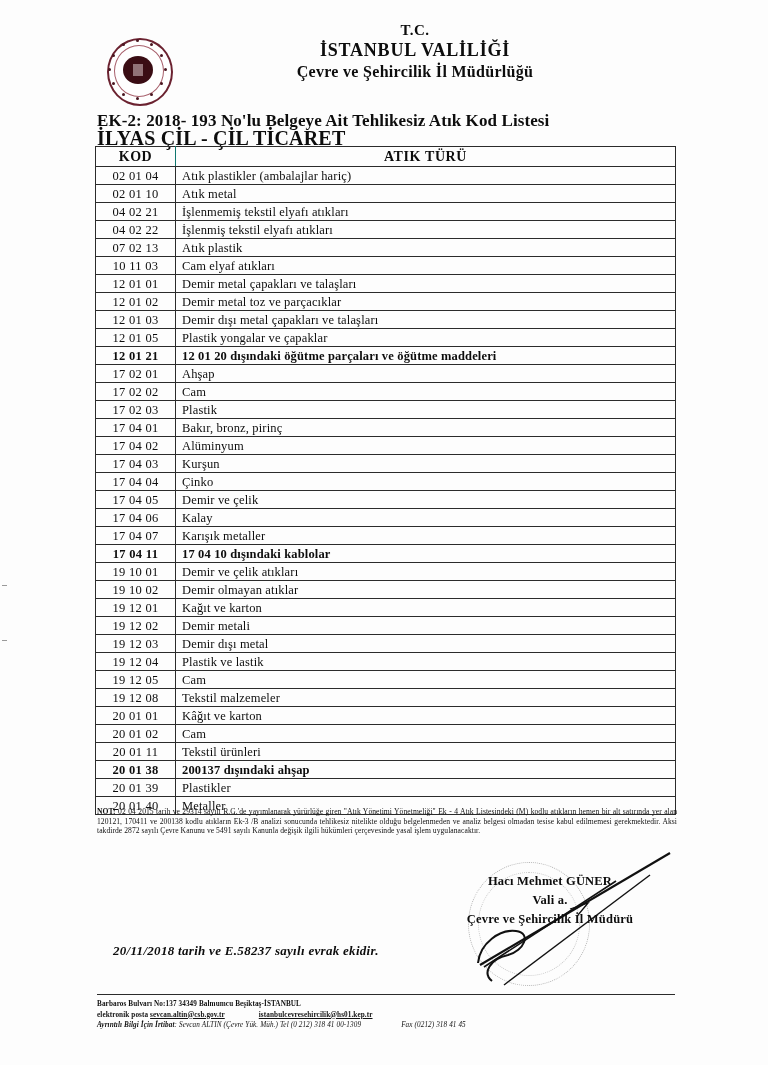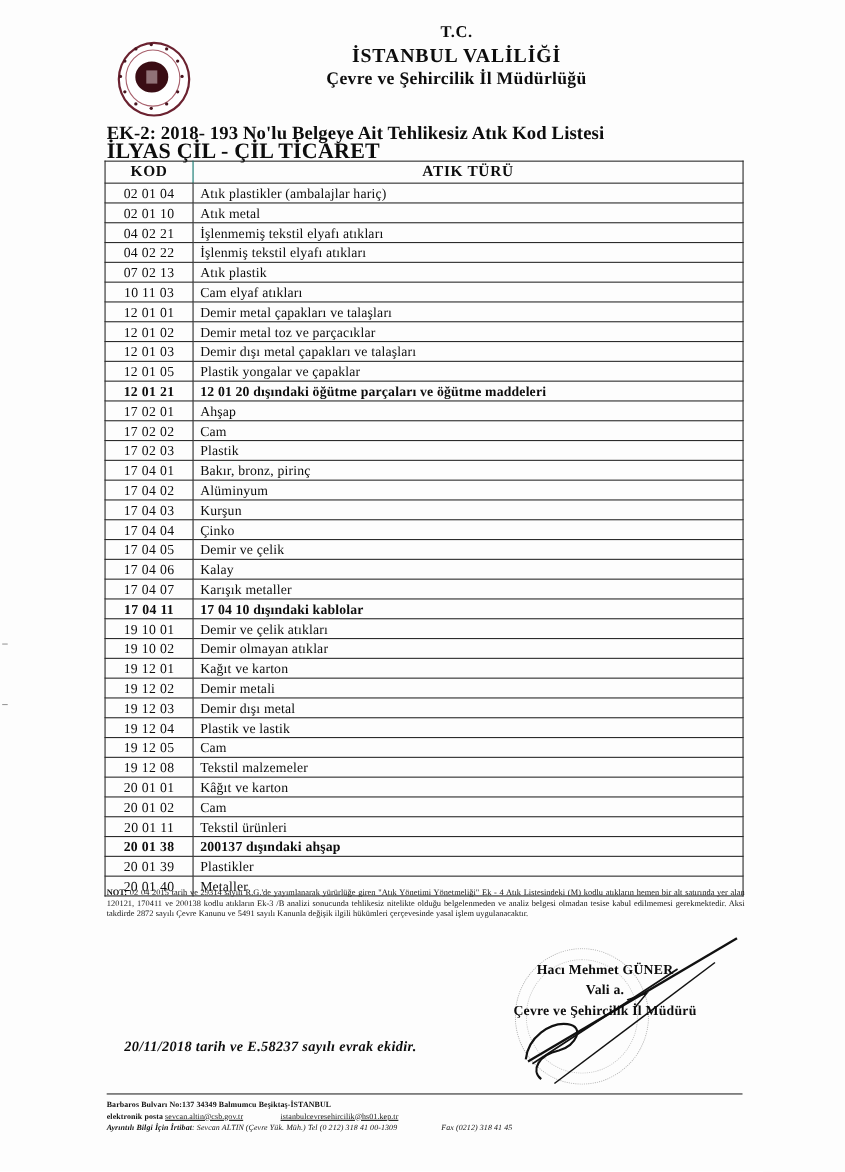--- a/index.html
+++ b/index.html
@@ -227,21 +227,21 @@
   .footer {
     position: absolute;
     left: 97px; top: 999px;
     width: 590px;
     font-size: 7.2px;
     line-height: 10.5px;
     color: #111;
   }
   .footer .f1 { font-weight: bold; letter-spacing: .1px; }
   .footer .f2 { font-weight: bold; letter-spacing: .1px; }
-  .footer .f2 .mail { text-decoration: underline; font-weight: normal; }
+  .footer .f2 .mail { text-decoration: underline; font-weight: bold; }
   .footer .f2 .gap { display: inline-block; width: 34px; }
   .footer .f3 { font-style: italic; letter-spacing: .1px; }
   .footer .f3 .lbl { font-weight: bold; }
   .footer .f3 .gap2 { display: inline-block; width: 40px; }
 
   
   .edge-mark {
     position: absolute;
     left: 2px;
     width: 5px; height: 1px;

